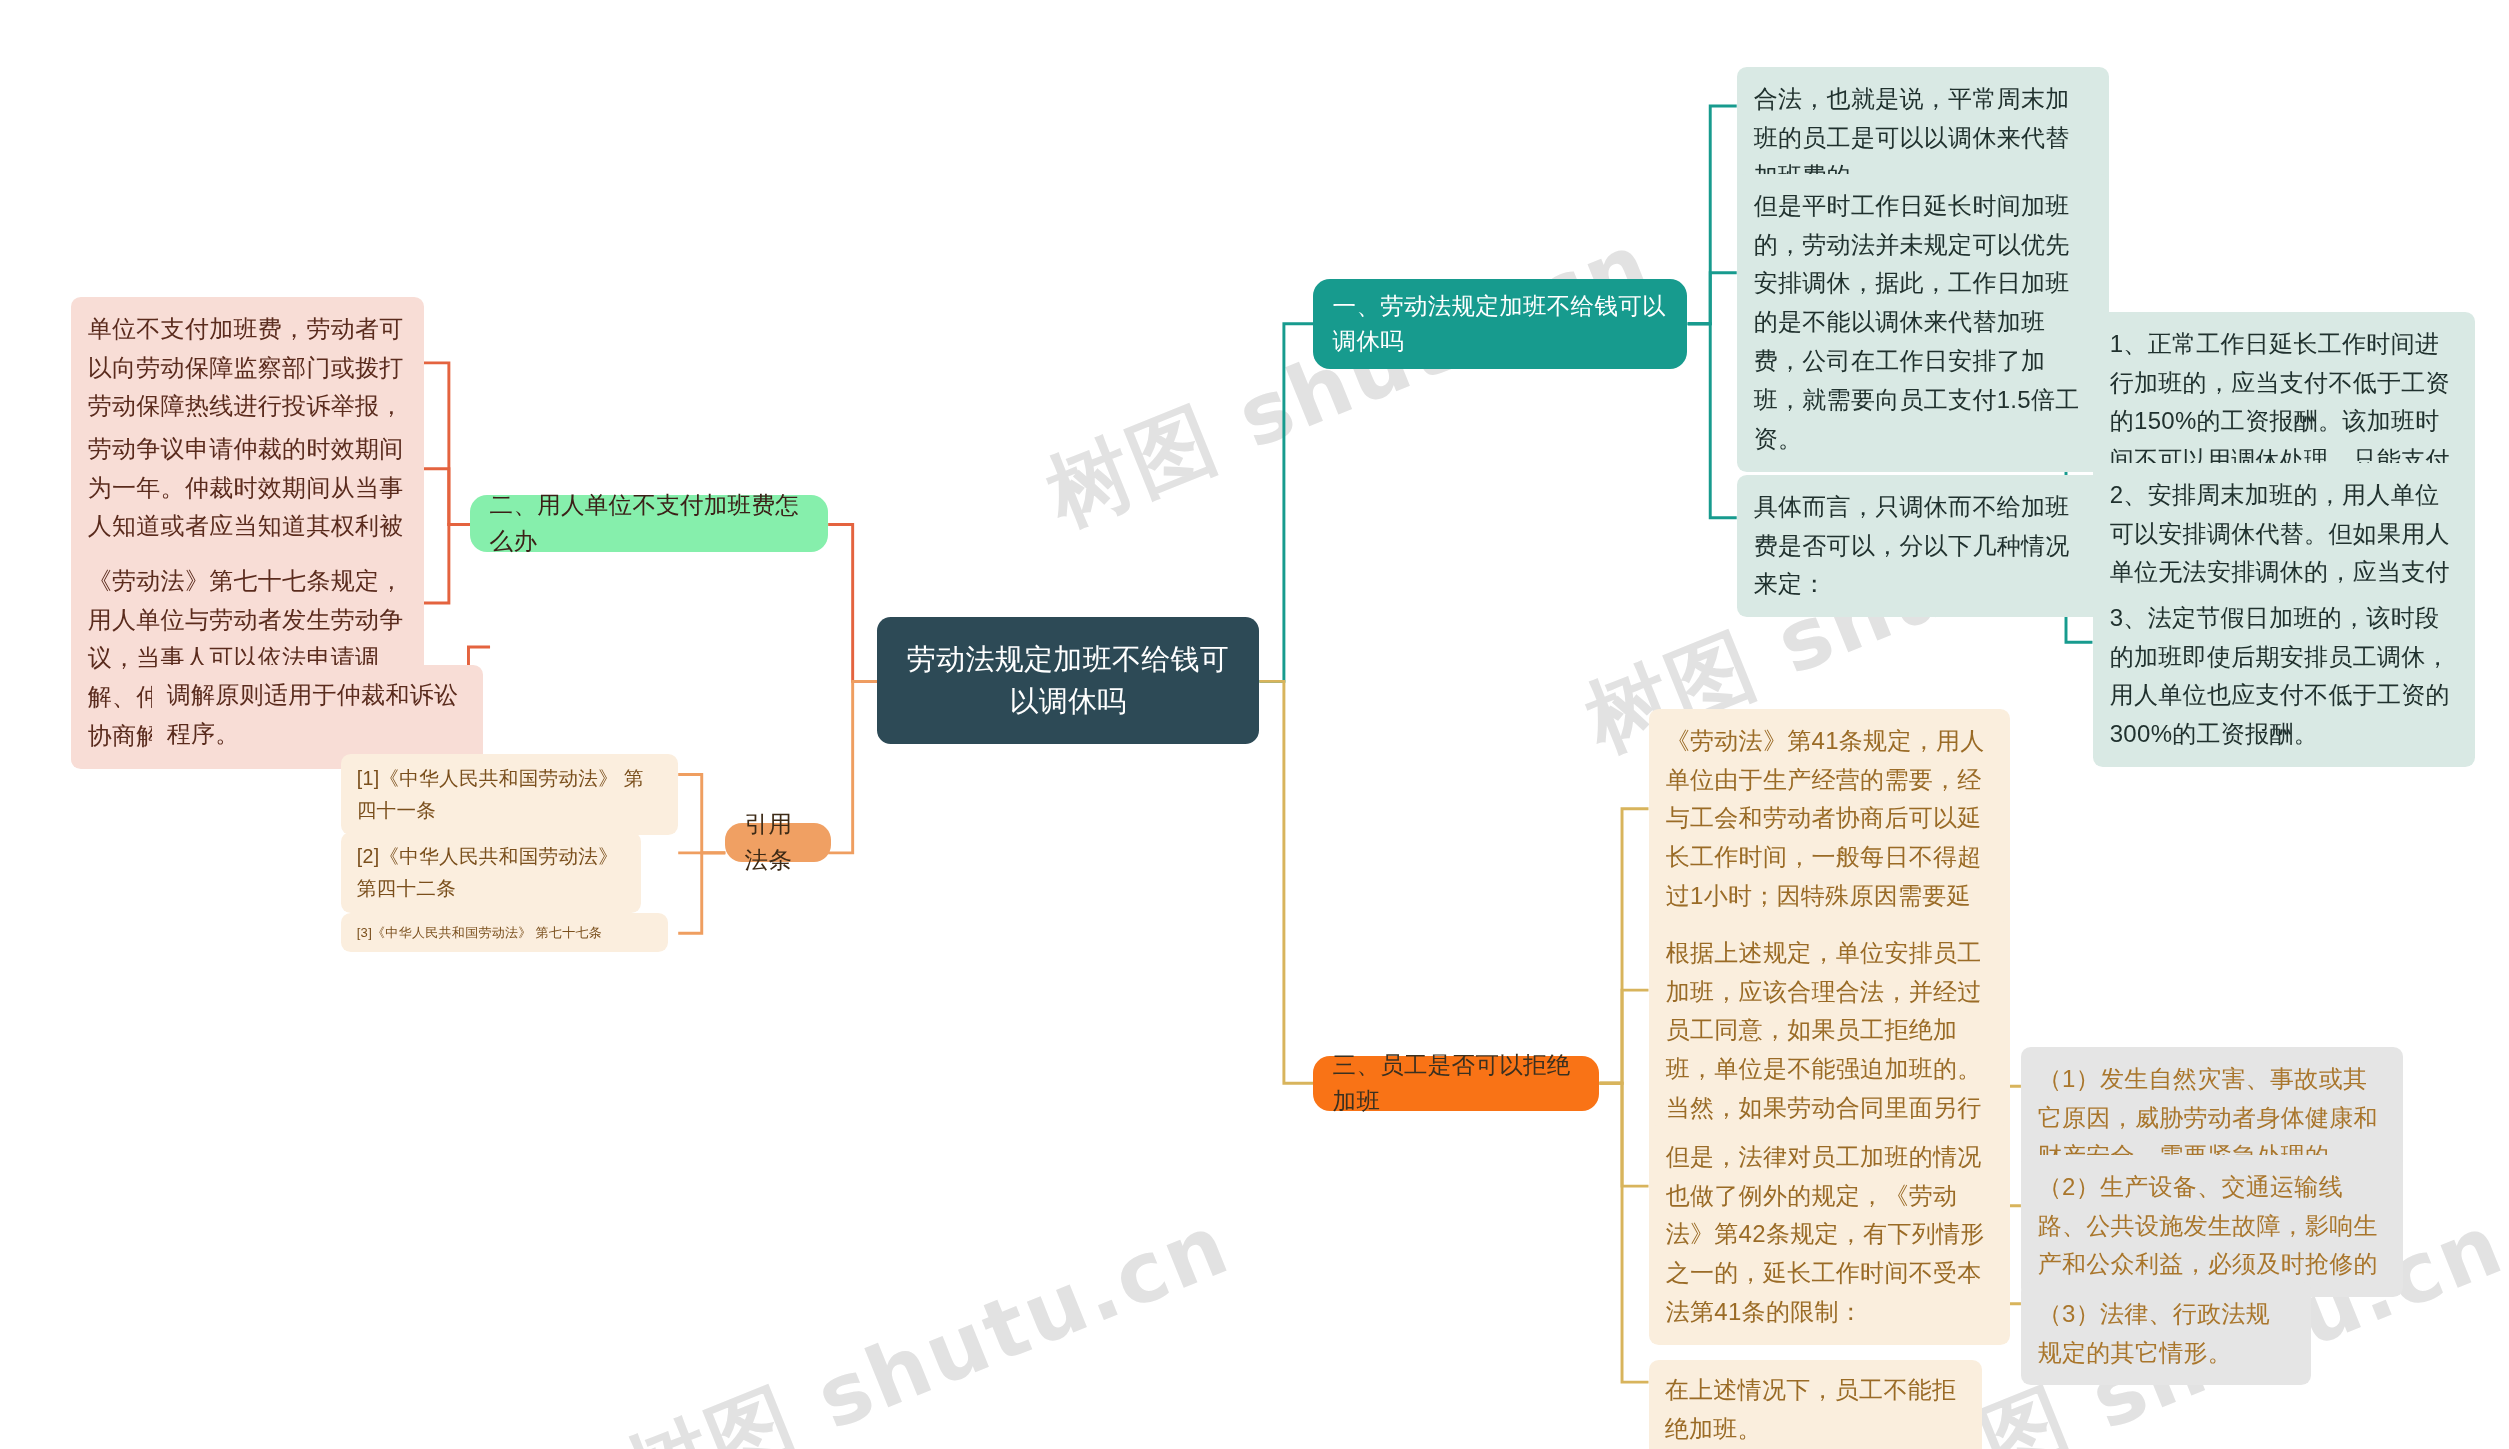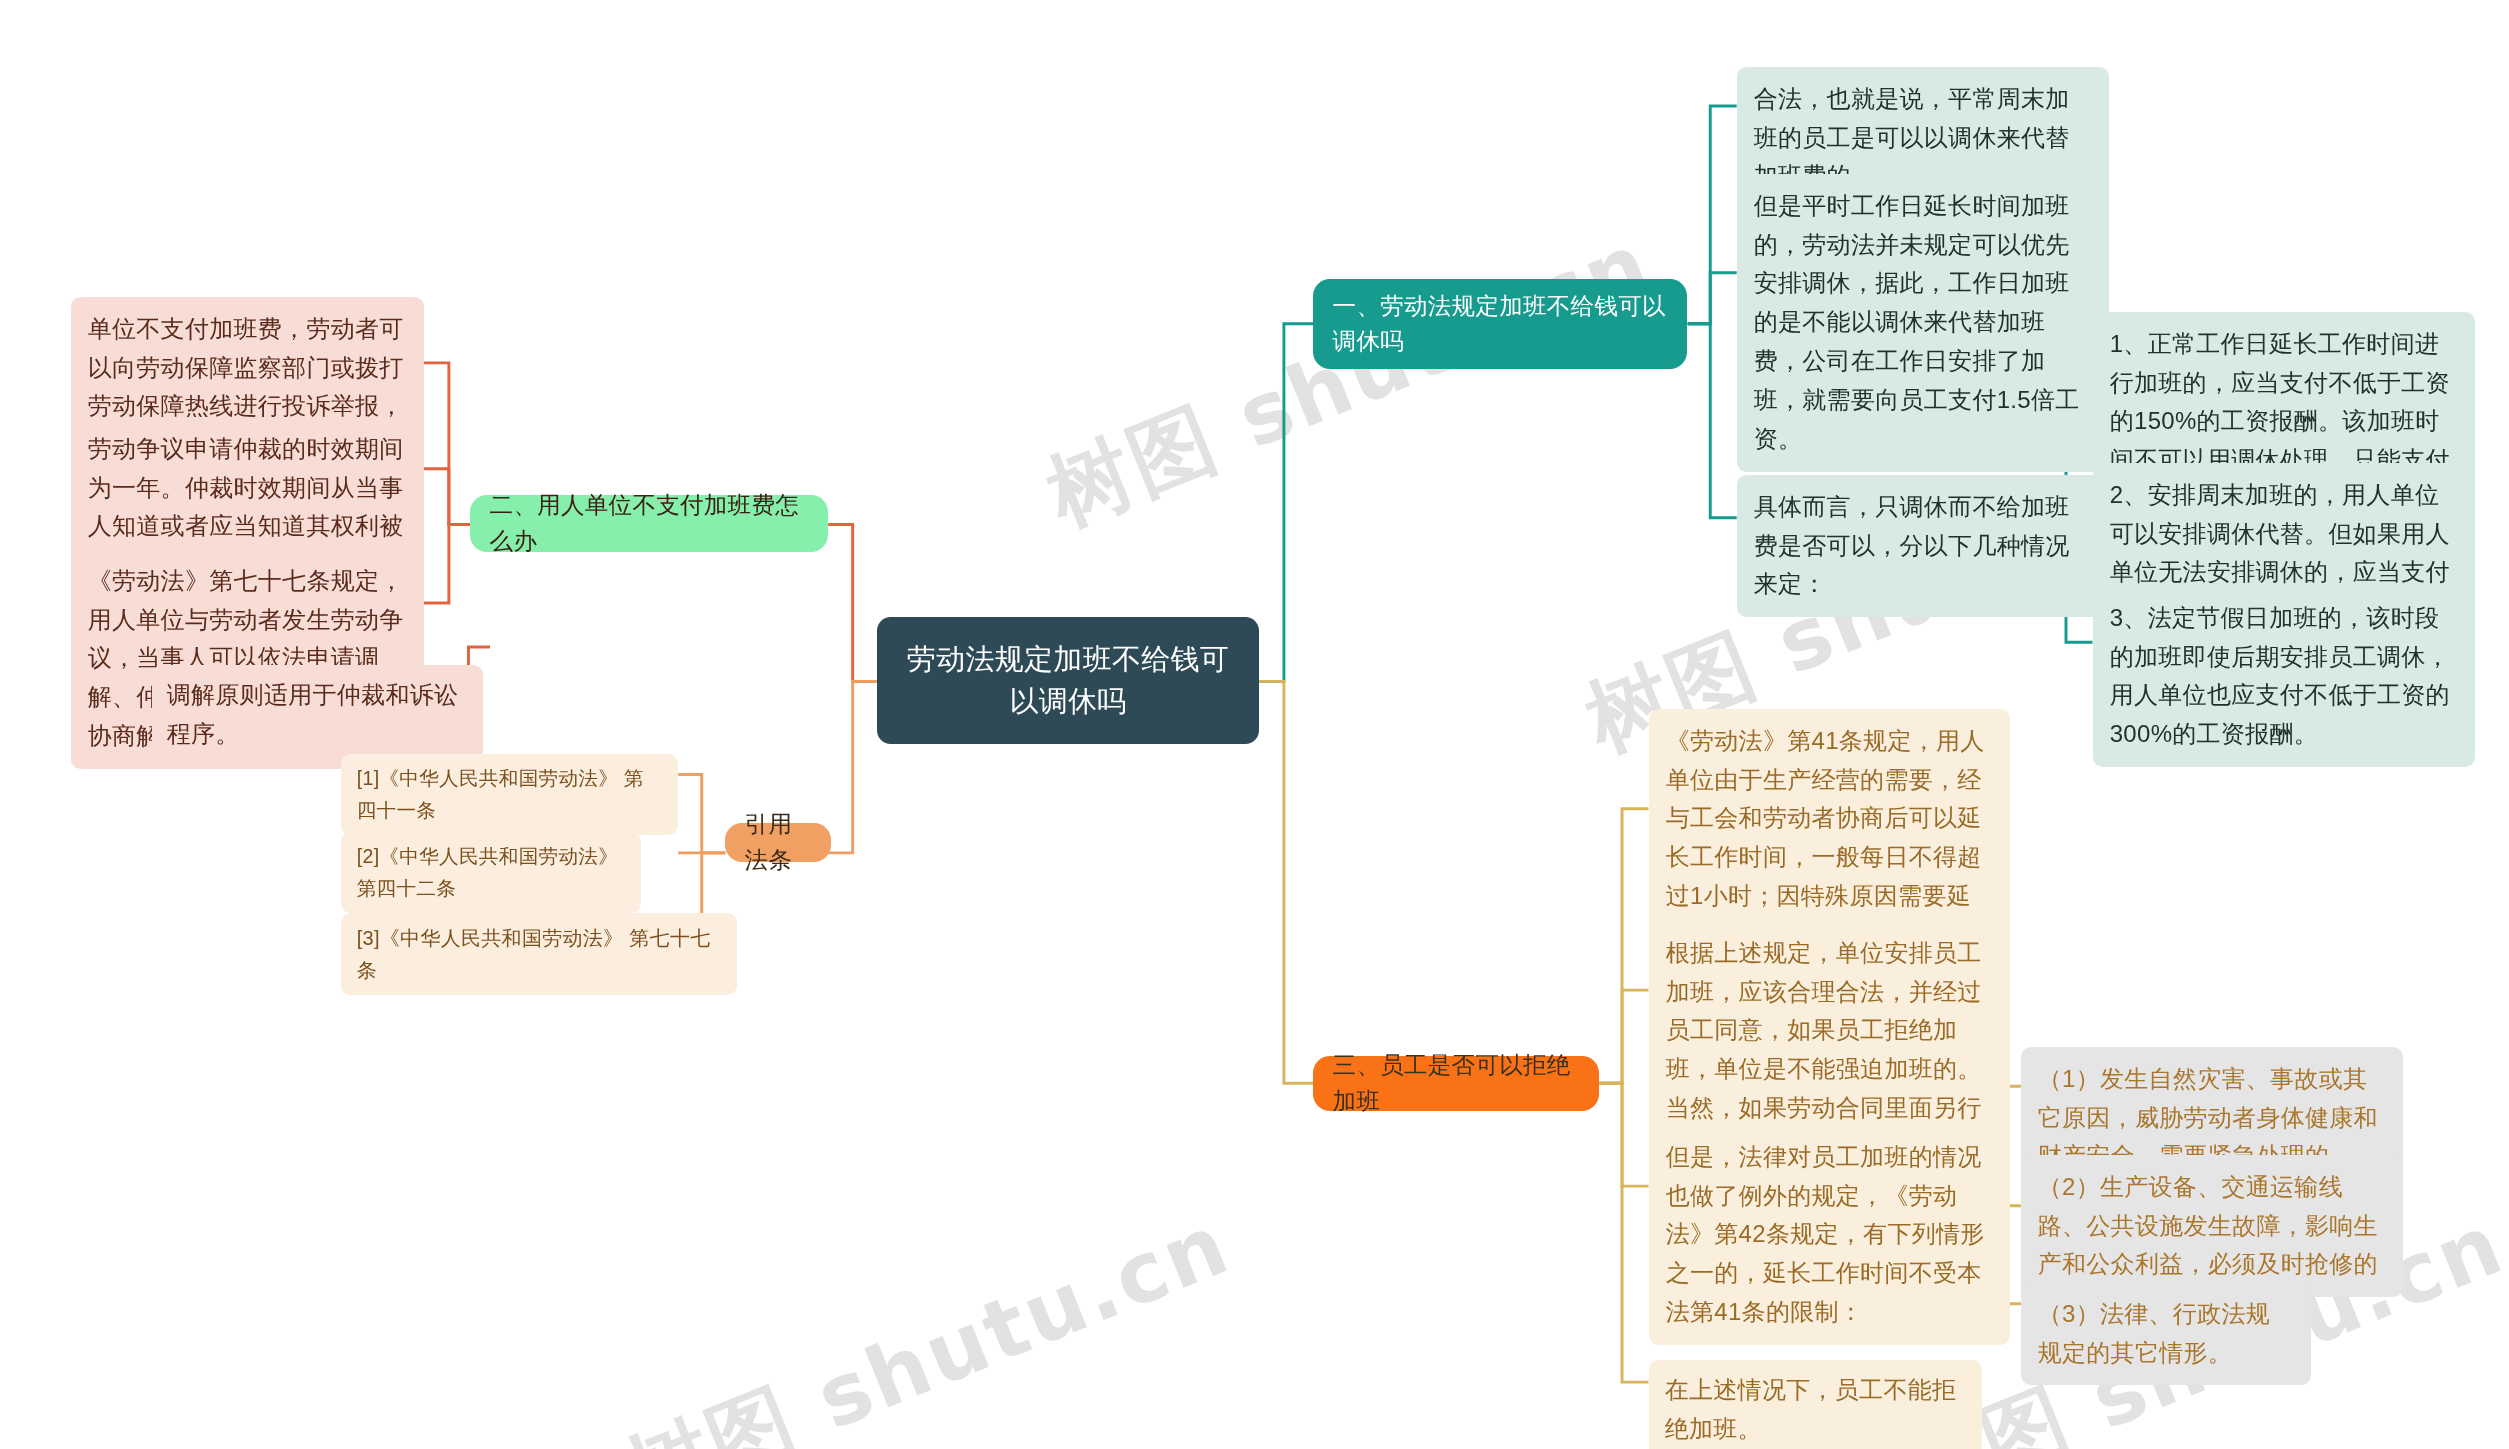--- a/index.html
+++ b/index.html
@@ -189,21 +189,21 @@
   </div>
 
   <div class="node leaf leaf-citebg" style="left:341px; top:754px; width:337px; padding:8.8px 15.7px; font-size:19.6px;">
     <span>[1]《中华人民共和国劳动法》 第四十一条</span>
   </div>
 
   <div class="node leaf leaf-citebg" style="left:341px; top:832px; width:300px; padding:8.8px 15.7px; font-size:19.6px;">
     <span>[2]《中华人民共和国劳动法》 第四十二条</span>
   </div>
 
-  <div class="node leaf leaf-citebg" style="left:341px; top:913px; width:396px; padding:8.8px 15.7px; font-size:20px;">
+  <div class="node leaf leaf-citebg" style="left:341px; top:913px; width:327px; padding:8.8px 15.7px; font-size:13px;">
     <span>[3]《中华人民共和国劳动法》 第七十七条</span>
   </div>
 
   <div class="node topic topic-gold" style="left:1313px; top:1056px; width:286px; height:55px;">
     <span>三、员工是否可以拒绝加班</span>
   </div>
 
   <div class="node leaf leaf-cream" style="left:1649px; top:709px; width:361px;">
     <span>《劳动法》第41条规定，用人单位由于生产经营的需要，经与工会和劳动者协商后可以延长工作时间，一般每日不得超过1小时；因特殊原因需要延长工作时间的，在保障劳动者身体健康的条件下延长工作时间每日不得超过3小时，但是每月不得超过36小时。</span>
   </div>

